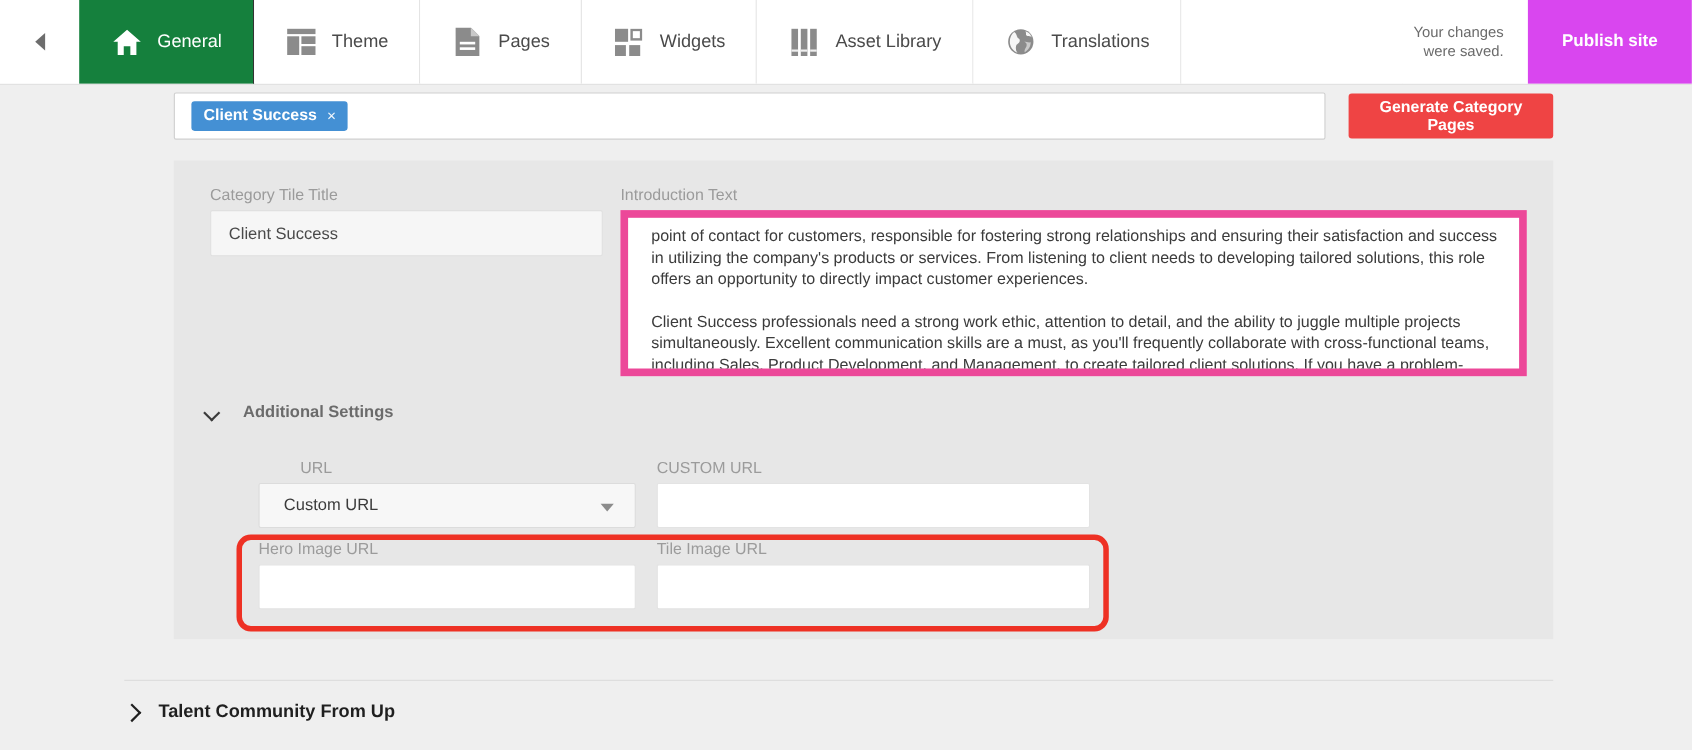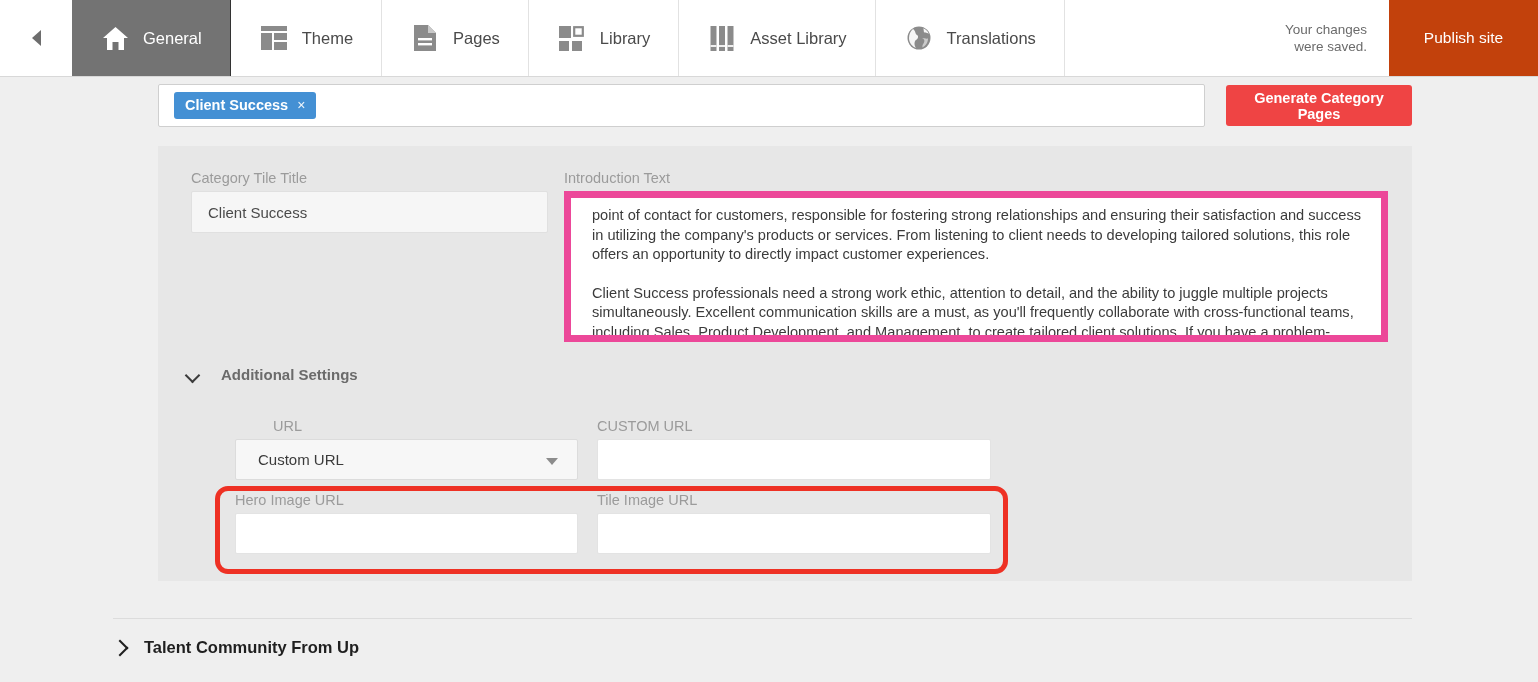--- a/index.html
+++ b/index.html
@@ -38,40 +38,40 @@
     padding: 0 28px;
     border-right: 1px solid #e2e2e2;
     color: #4a4a4a;
     font-size: 16.5px;
     cursor: pointer;
     background: #fff;
     white-space: nowrap;
   }
   .nav-tab:first-of-type { border-left: 1px solid #e2e2e2; }
   .nav-tab.active {
-    background: #737373;
+    background: #15803d;
     color: #ffffff;
     border-right-color: #333;
   }
   .nav-tab .glyph { display: flex; align-items: center; justify-content: center; width: 30px; height: 30px; }
   .nav-spacer { flex: 1 1 auto; background: #fff; }
   .saved-msg {
     display: flex; align-items: center;
     padding: 0 22px 0 10px;
     color: #6b6b6b; font-size: 13.5px; line-height: 1.28;
     text-align: right;
     background: #fff;
     white-space: pre-line;
   }
   .publish-btn {
     width: 149px; min-width: 149px;
-    background: #c2410c;
+    background: #d946ef;
     color: #fff;
     display: flex; align-items: center; justify-content: center;
-    font-size: 15.5px; font-weight: normal;
+    font-size: 15.5px; font-weight: bold;
     cursor: pointer;
   }
 
   
   .token-row {
     position: absolute; top: 84px; left: 158px;
     width: 1047px; height: 43px;
     background: #fff;
     border: 1px solid #cfcfcf;
     border-radius: 2px;
@@ -292,21 +292,21 @@
 
   <div class="nav-tab">
     <span class="glyph">
       <svg width="25" height="25" viewBox="0 0 25 25">
         <rect x="0" y="0" width="12" height="12" fill="#8b8b8b"></rect>
         <rect x="15.2" y="1.2" width="8.6" height="8.6" fill="none" stroke="#8b8b8b" stroke-width="2.2"></rect>
         <rect x="0" y="15" width="10" height="10" fill="#8b8b8b"></rect>
         <rect x="13" y="15" width="10" height="10" fill="#8b8b8b"></rect>
       </svg>
     </span>
-    <span>Library</span>
+    <span>Widgets</span>
   </div>
 
   <div class="nav-tab">
     <span class="glyph">
       <svg width="24" height="25" viewBox="0 0 24 25">
         <rect x="0.5" y="0" width="6" height="25" fill="#8b8b8b"></rect>
         <rect x="9" y="0" width="6" height="25" fill="#8b8b8b"></rect>
         <rect x="17.5" y="0" width="6" height="25" fill="#8b8b8b"></rect>
         <rect x="0.5" y="19" width="6" height="2" fill="#efefef"></rect>
         <rect x="9" y="19" width="6" height="2" fill="#efefef"></rect>

